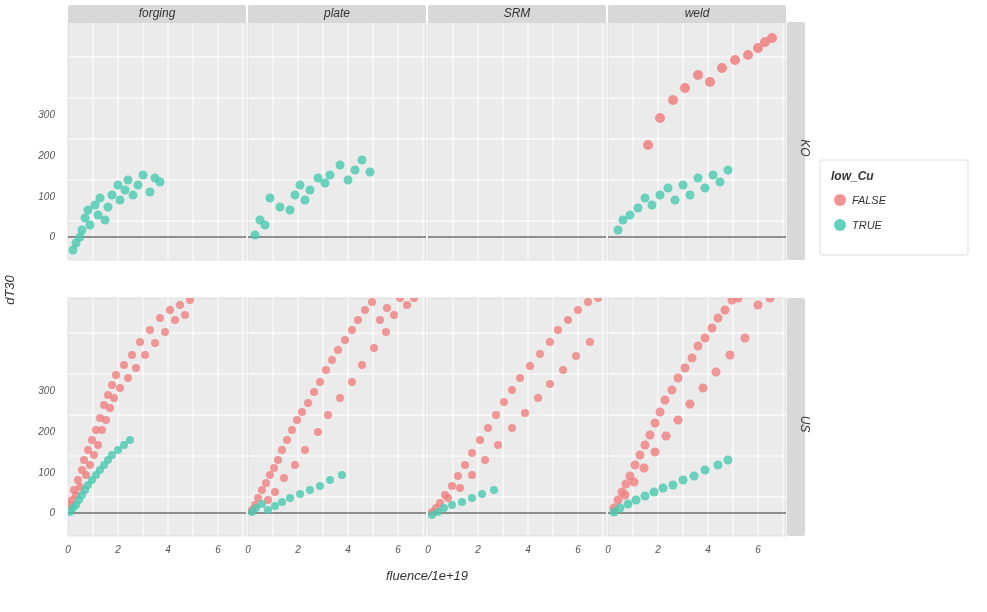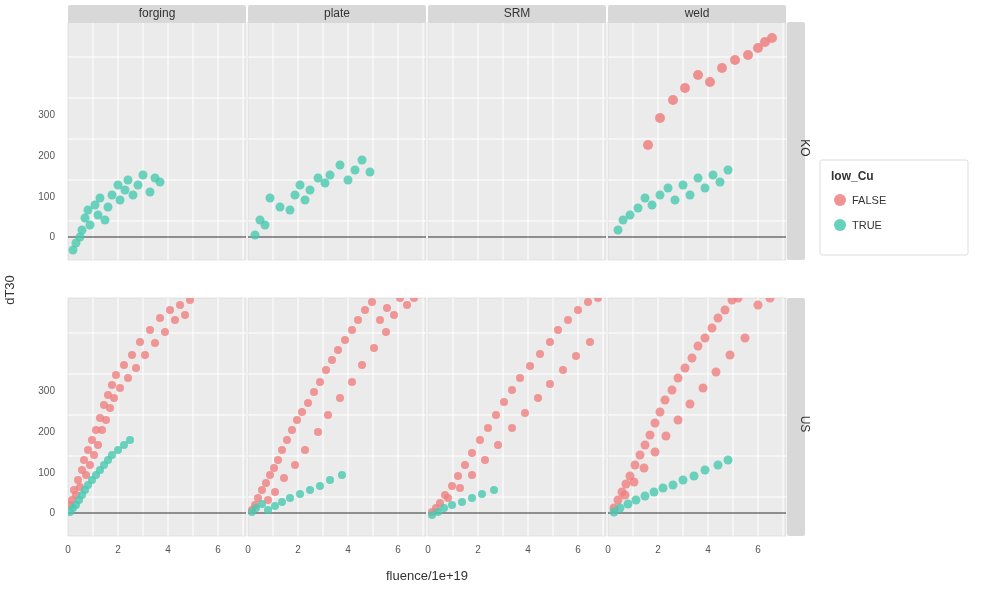--- a/index.html
+++ b/index.html
@@ -14,20 +14,21 @@
       justify-content: center;
     }
     .chart-container {
       width: 987px;
       height: 444px;
       background: #ffffff;
       position: relative;
       display: flex;
       align-items: center;
       justify-content: center;
+      font-style: italic;
     }
     svg {
       font-family: Arial, sans-serif;
     }
   </style>
 </head>
 <body>
 
 <div class="chart-container">
   <svg width="987" height="612" viewBox="0 0 987 612">

